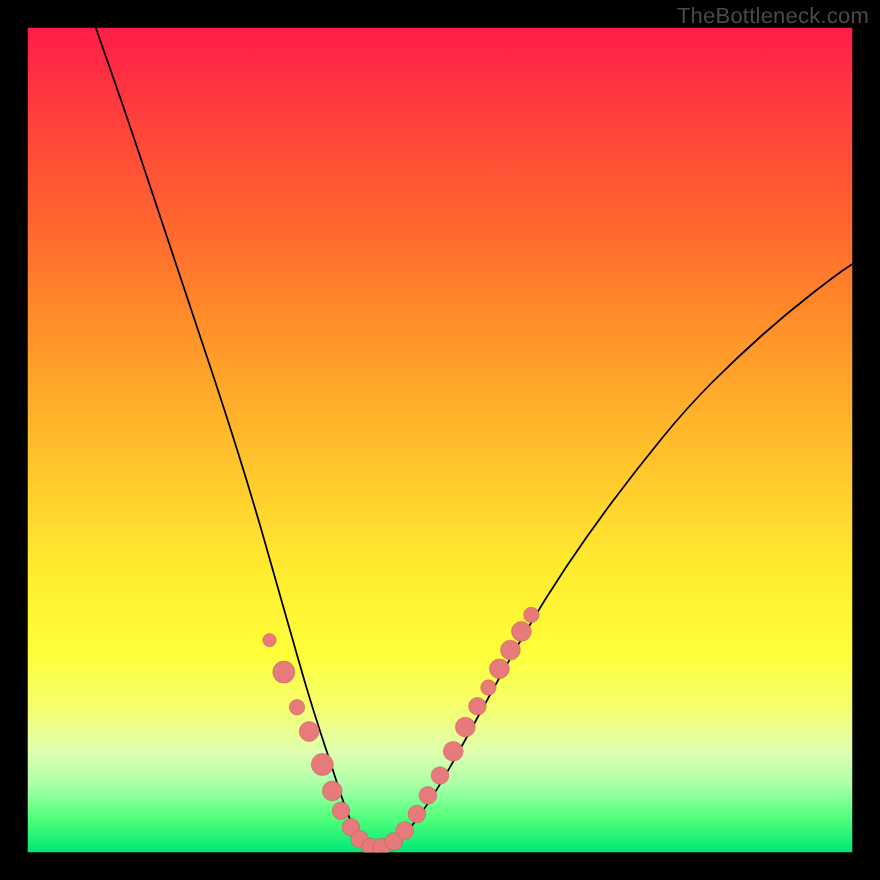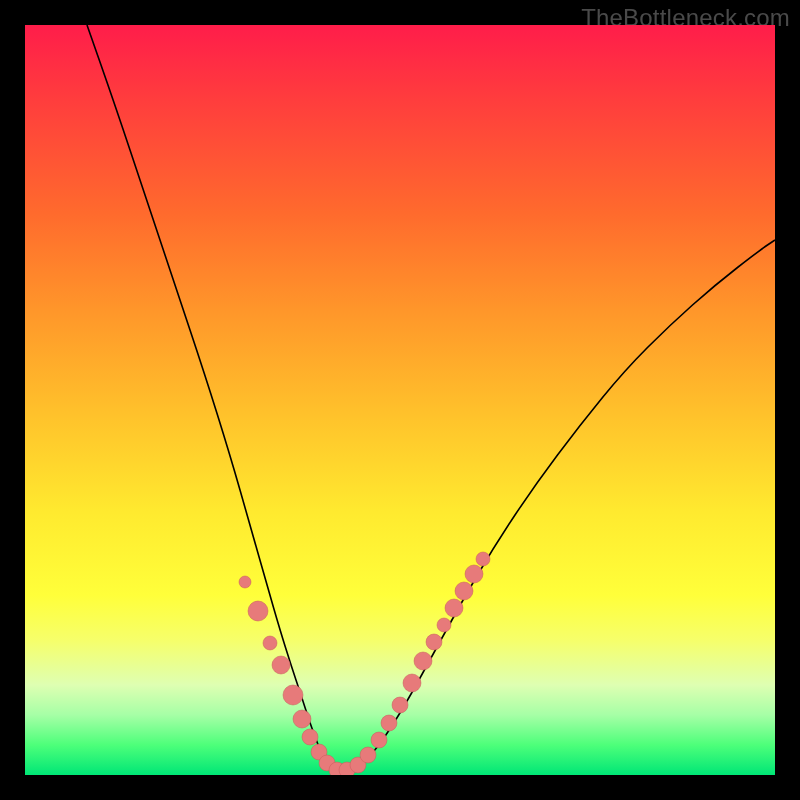--- a/index.html
+++ b/index.html
@@ -55,21 +55,21 @@
     top: 0;
     width: 100%;
     height: 100%;
     overflow: visible;
   }
   .watermark {
     position: absolute;
     top: 4px;
     right: 10px;
     color: #4a4a4a;
-    font-size: 24px;
+    font-size: 20px;
     font-weight: 500;
     letter-spacing: 0.2px;
     user-select: none;
   }
 </style>
 </head>
 <body>
 
 <div class="frame">
 

